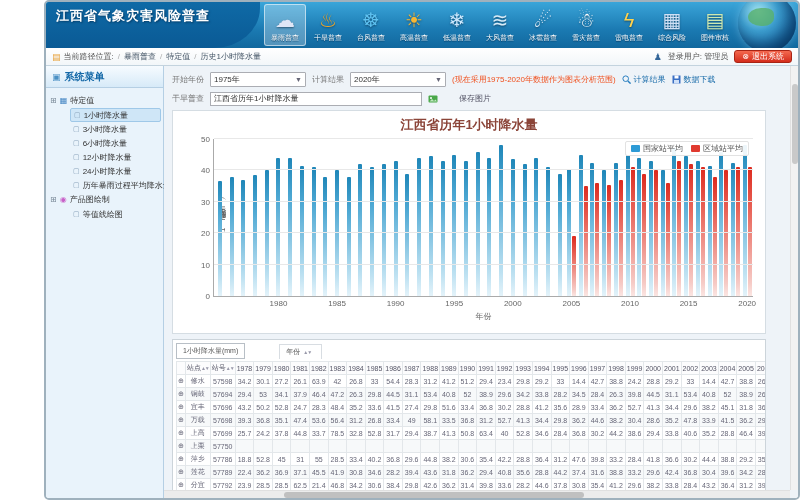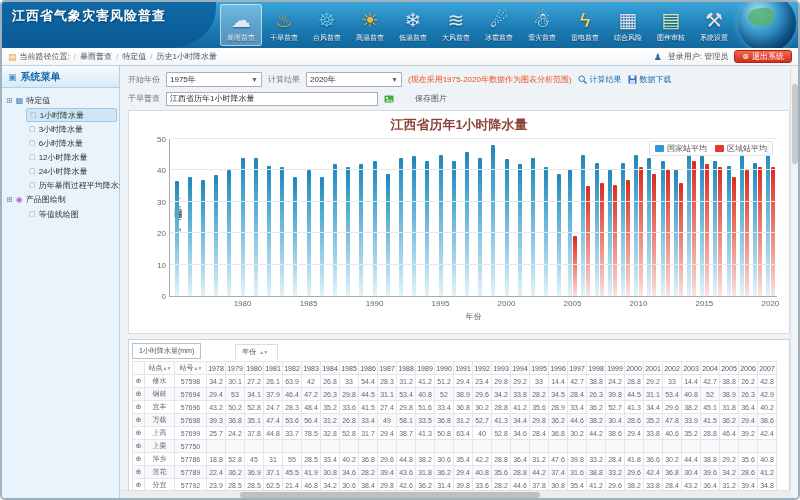--- a/index.html
+++ b/index.html
@@ -1,19 +1,19 @@
 <!DOCTYPE html>
 <html><head>
 <meta charset="utf-8">
 <style>
   * { box-sizing: border-box; margin: 0; padding: 0; }
   html,body { width: 800px; height: 500px; overflow: hidden;
     font-family: "Liberation Sans", "DejaVu Sans", sans-serif; }
   .window { position: absolute; inset: 0; border: 2px solid #9fb1bd; border-radius: 5px;
-    background: #fff; overflow: hidden; display: flex; flex-direction: column; }
+    background: #fff; overflow: hidden; display: flex; flex-direction: column; margin-left: 44px; }
 
   
   .header { position: relative; height: 46px; flex: 0 0 46px;
     background: linear-gradient(180deg, #3aa5d9 0%, #1b7ab2 60%, #12689e 100%); overflow: hidden; }
   .title-area { position: absolute; left: 0; top: 0; width: 214px; height: 46px;
     background: linear-gradient(180deg, #0f6aa6, #0a5a95);
     border-bottom-right-radius: 46px 40px; padding: 6px 6px 0 10px; }
   .title-line { color: #fff; font-weight: bold; font-size: 13px; line-height: 16px;
     text-shadow: 1px 1px 2px #053a63; letter-spacing: 1px; }
   .title-line.second { padding-left: 14px; }
@@ -51,21 +51,21 @@
   .sidebar-title .sq { color: #4a90c4; font-size: 9px; }
   .tree { padding: 5px 2px 0 4px; font-size: 8px; color: #333; }
   .tree-group { display: flex; align-items: center; gap: 3px; height: 15px; cursor: pointer; }
   .tree-expander { color: #7a8a98; font-size: 8px; }
   .tree-gicon { font-size: 8px; }
   .tree-item { display: flex; align-items: center; gap: 3px; height: 14px; margin-left: 20px;
     padding: 0 3px; cursor: pointer; white-space: nowrap; }
   .tree-item .leaf { color: #8aa4bb; font-size: 7px; }
   .tree-item.selected { background: #cfe6f7; border: 1px solid #9fc8e8; border-radius: 2px; }
 
-  .main { flex: 1; position: relative; background: #eef3f8; padding: 4px 8px 0 8px;
+  .main { flex: 1; position: relative; background: #eef3f8; padding: 4px 32px 0 8px;
     display: flex; flex-direction: column; min-width: 0; overflow: hidden; }
 
   
   .controls { flex: 0 0 38px; font-size: 8px; color: #777; }
   .ctrl-row { display: flex; align-items: center; gap: 6px; height: 19px; }
   .select { width: 96px; height: 15px; background: #fff; border: 1px solid #abadb3; border-radius: 1px;
     display: inline-flex; align-items: center; justify-content: space-between; padding: 0 3px; color: #333; cursor: pointer; }
   .select .arrow { color: #667; font-size: 7px; }
   .note { color: #f0501e; }
   .linkbtn { display: inline-flex; align-items: center; gap: 3px; color: #1569a8; cursor: pointer; }

